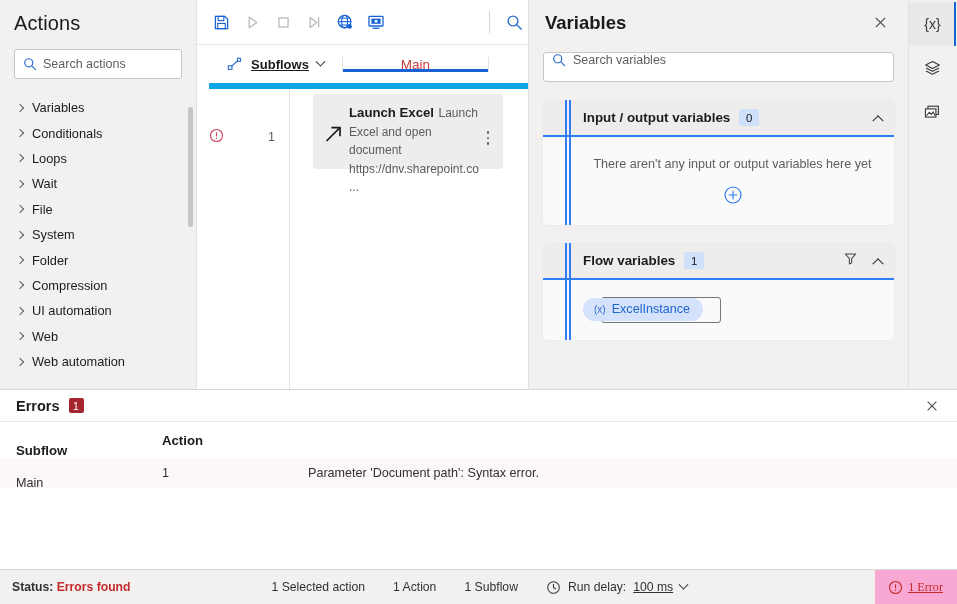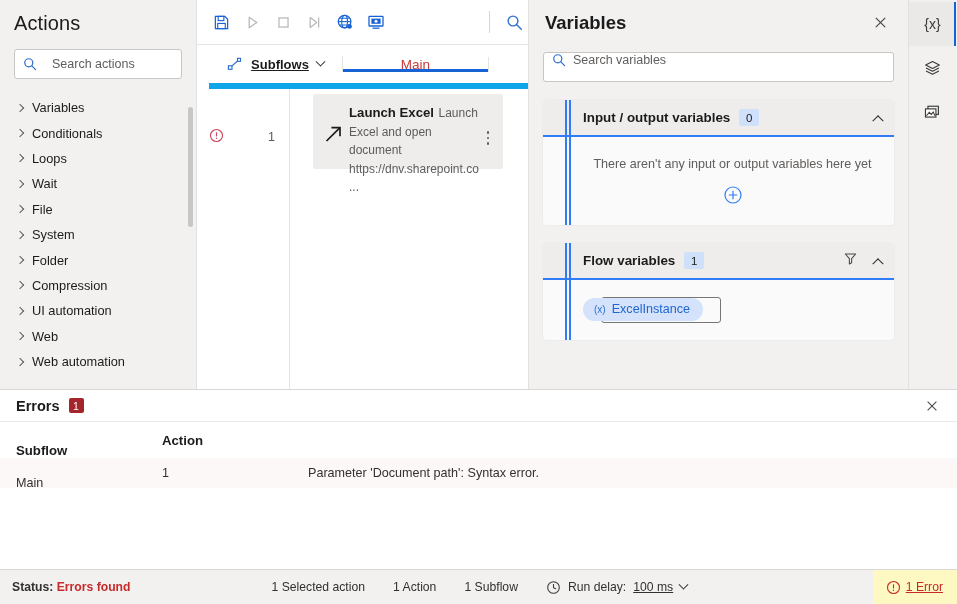--- a/index.html
+++ b/index.html
@@ -20,21 +20,21 @@
     width: 196px; height: 389px; background:#f2f1f0;
     position: relative; flex: none;
   }
   .actions-title {
     font-size: 20px; font-weight: normal; color:#1b1b1b;
     padding: 12px 0 0 14px; letter-spacing: .1px;
   }
   .search-box {
     margin: 14px 14px 0 14px; height: 30px; background:#fff;
     border:1px solid #c8c6c4; border-radius:3px;
-    display:flex; align-items:center; padding:0 8px; gap:15px;
+    display:flex; align-items:center; padding:0 8px; gap:6px;
   }
   .search-box .ph { font-size:12.5px; color:#605e5c; }
   .actions-list { margin-top: 16px; position: relative; }
   .act-item {
     display:flex; align-items:center; gap:9px;
     height: 25.4px; padding-left: 16px; font-size: 12.8px; color:#1b1b1b;
     cursor: default;
   }
   .chev-r { width:6px; height:6px; border-right:1.4px solid #5c5c5c; border-top:1.4px solid #5c5c5c;
             transform: rotate(45deg); display:inline-block; flex:none; margin-left:1px;}
@@ -167,22 +167,22 @@
                border-top:1px solid #d9d7d5; display:flex; align-items:center; font-size:12.2px;
                color:#323130; }
   .sb-status { padding-left:12px;font-weight:bold; }
   .sb-status .v { color:#c52b2b; }
   .sb-item { margin-left:28px; color:#323130; }
   .sb-first { margin-left:141px; }
   .sb-delay { margin-left:28px; display:flex; align-items:center; gap:7px; }
   .sb-delay .val { text-decoration:underline; cursor:pointer; }
   .sb-chev { width:7px; height:7px; border-right:1.4px solid #333; border-bottom:1.4px solid #333;
              transform: rotate(45deg) translate(-2px,-2px); display:inline-block; }
-  .sb-err { margin-left:auto; height:35px; background:#fef9c3; display:flex; align-items:center;
-            gap:5px; padding:0 14px 0 13px; cursor:pointer; }
+  .sb-err { margin-left:auto; height:35px; background:#f9a8d4; display:flex; align-items:center;
+            gap:5px; padding:0 14px 0 13px; cursor:pointer;font-family:Liberation Serif, serif; }
   .sb-err .t { color:#c52b2b; text-decoration:underline; font-size:12.2px; }
 </style>
 </head>
 <body>
 
 <div id="app">
 
   <div class="top-region">
 
     <div class="actions-panel">

